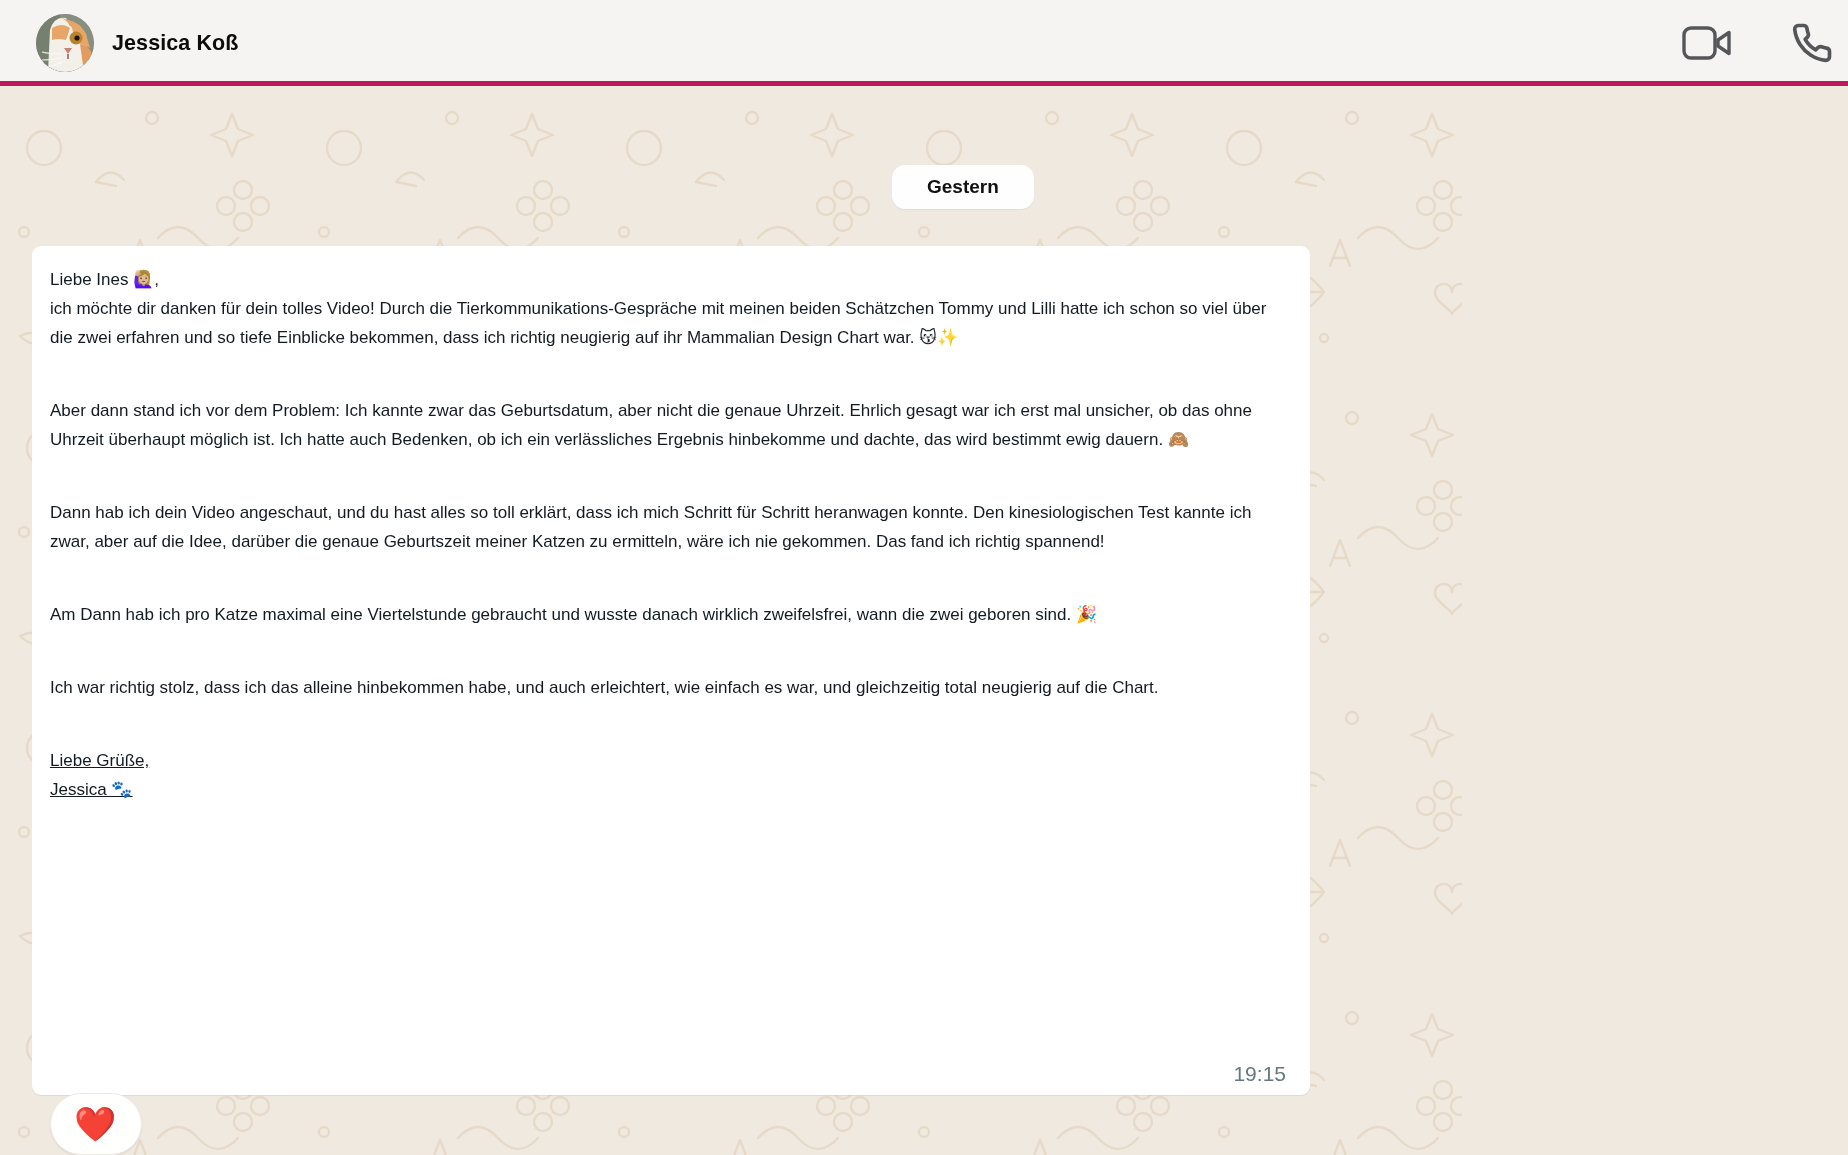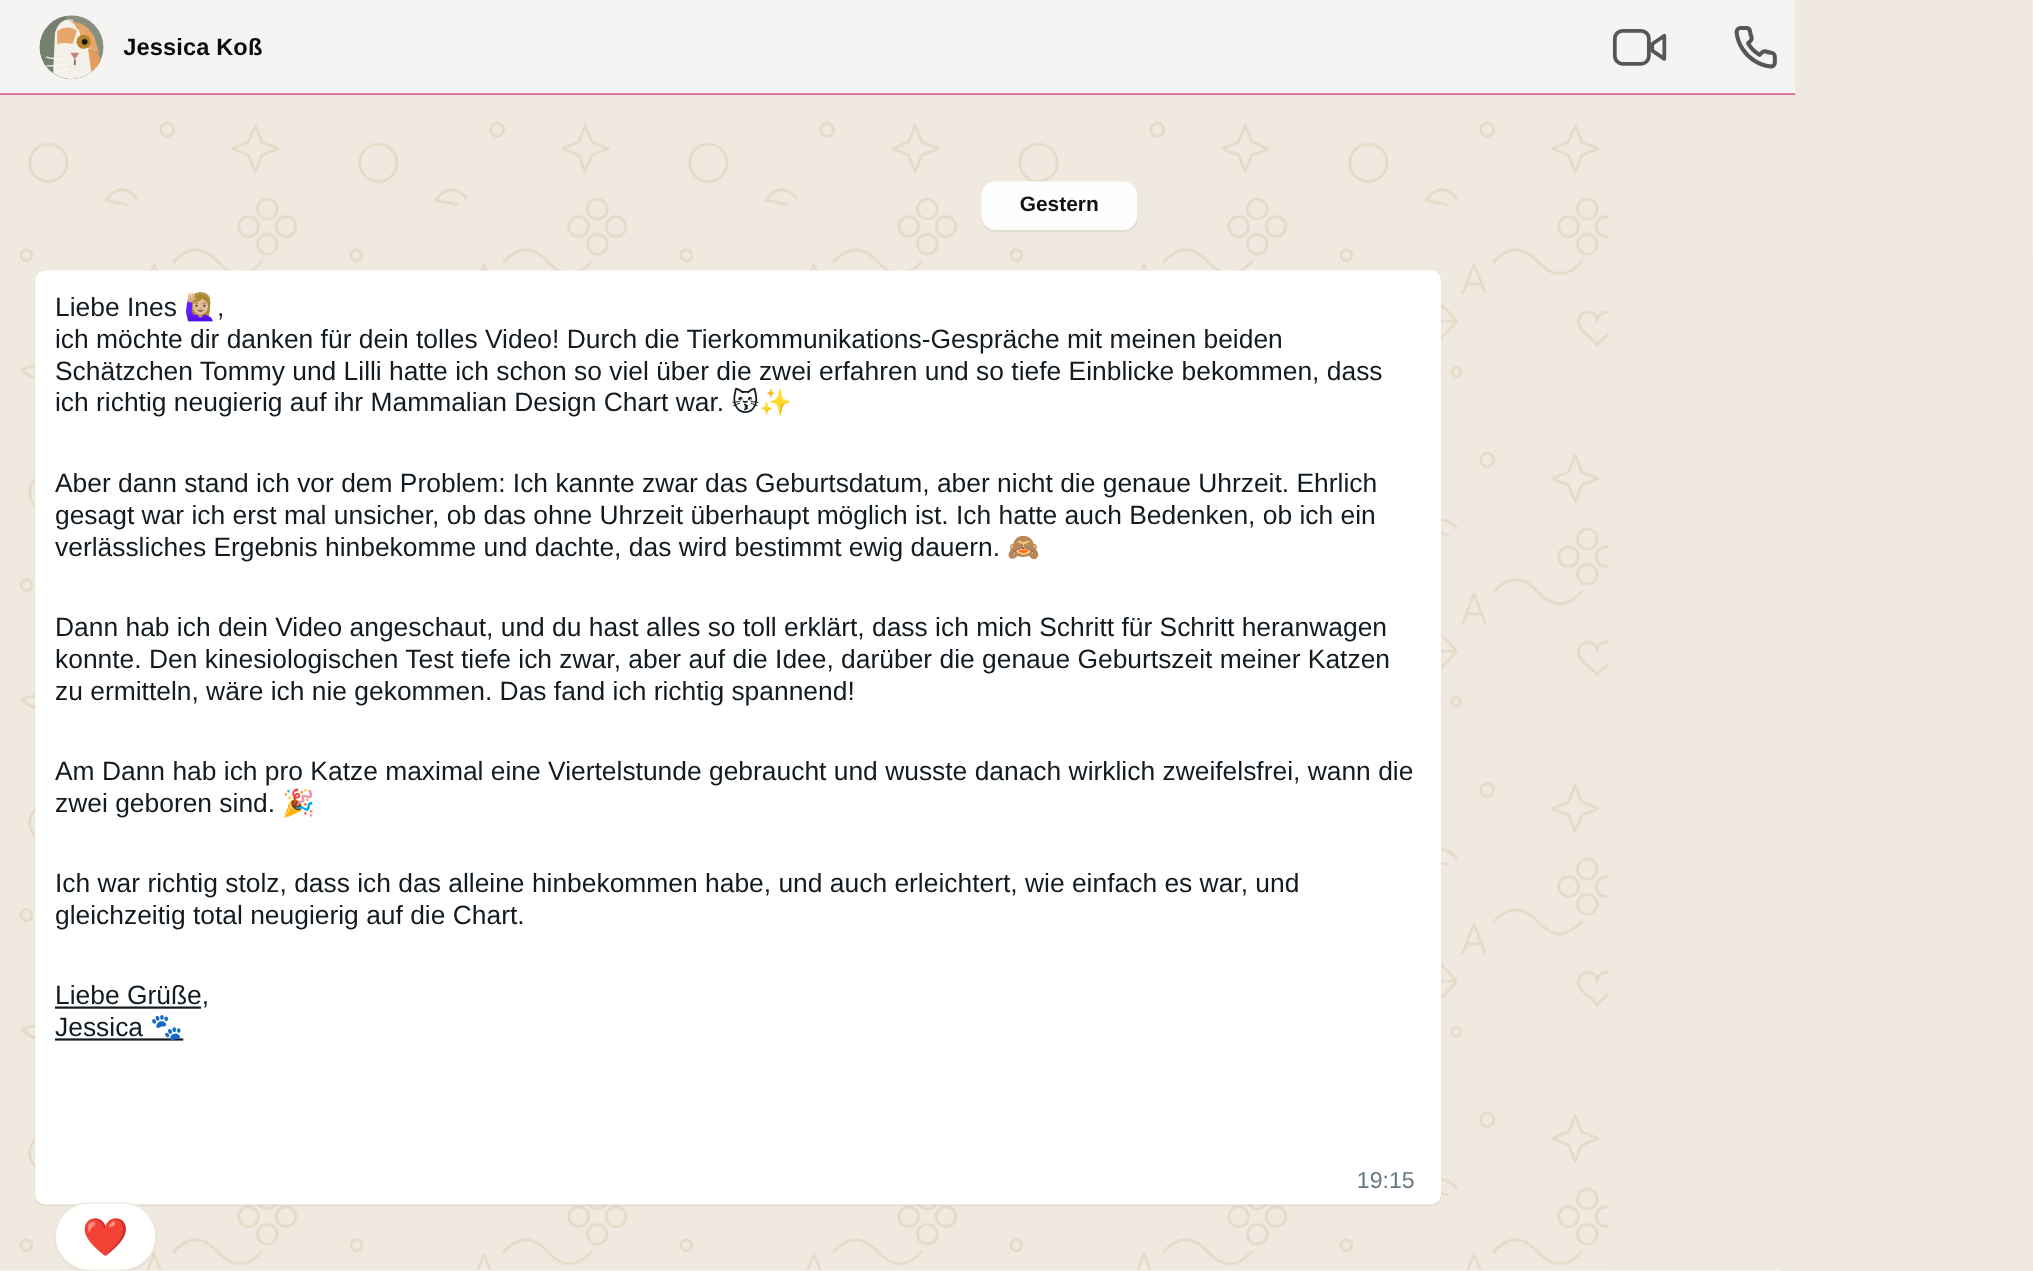--- a/index.html
+++ b/index.html
@@ -1,22 +1,22 @@
 <!DOCTYPE html>
 <html><head>
 <meta charset="utf-8">
 <style>
   * { margin:0; padding:0; box-sizing:border-box; }
   html,body { width:1848px; height:1155px; overflow:hidden; }
   body { font-family:"Liberation Sans","DejaVu Sans",sans-serif; background:#f0e9df; }
 
   
   .chat-header {
-    position:relative; width:1632px; height:86px;
-    background:#f5f4f2; border-bottom:1px solid #be185d;
+    position:relative; width:1848px; height:86px;
+    background:#f5f4f2; border-bottom:5px solid #be185d;
     display:flex; align-items:center; z-index:5;
   }
   .avatar {
     position:absolute; left:36px; top:14px; width:58px; height:58px;
     border-radius:50%; overflow:hidden; cursor:pointer; background:#8a9188;
   }
   .contact-name {
     position:absolute; left:112px; top:0; height:86px;
     display:flex; align-items:center;
     font-size:21.5px; font-weight:700; color:#0c0c0c; letter-spacing:.1px;
@@ -46,21 +46,21 @@
     box-shadow:0 1px 1px rgba(0,0,0,.06);
   }
 
   .message-bubble {
     position:absolute; left:32px; top:160px; width:1278px; min-height:849px;
     background:#ffffff; border-radius:9px; z-index:2;
     padding:19px 22px 16px 18px;
     box-shadow:0 1px 1px rgba(0,0,0,.07);
   }
   .message-bubble p {
-    font-size:24px; line-height:29px; color:#121b21;
+    font-size:17px; line-height:29px; color:#121b21;
     white-space:pre-line; margin:0 0 44px 0;
   }
   .message-bubble p:last-of-type { margin-bottom:0;text-decoration:underline; }
   .msg-time {
     position:absolute; right:24px; bottom:9px;
     font-size:21px; color:#667781;
   }
 
   .reaction-pill {
     position:absolute; left:50px; top:1007px; z-index:3;
@@ -147,21 +147,21 @@
     </defs>
     <rect x="0" y="0" width="1848" height="1069" fill="url(#doodles)"></rect>
   </svg>
 
   <div class="date-pill">Gestern</div>
 
   <div class="message-bubble">
     <p>Liebe Ines 🙋🏼‍♀️,
 ich möchte dir danken für dein tolles Video! Durch die Tierkommunikations-Gespräche mit meinen beiden Schätzchen Tommy und Lilli hatte ich schon so viel über die zwei erfahren und so tiefe Einblicke bekommen, dass ich richtig neugierig auf ihr Mammalian Design Chart war. 😽✨</p>
     <p>Aber dann stand ich vor dem Problem: Ich kannte zwar das Geburtsdatum, aber nicht die genaue Uhrzeit. Ehrlich gesagt war ich erst mal unsicher, ob das ohne Uhrzeit überhaupt möglich ist. Ich hatte auch Bedenken, ob ich ein verlässliches Ergebnis hinbekomme und dachte, das wird bestimmt ewig dauern. 🙈</p>
-    <p>Dann hab ich dein Video angeschaut, und du hast alles so toll erklärt, dass ich mich Schritt für Schritt heranwagen konnte. Den kinesiologischen Test tiefe ich zwar, aber auf die Idee, darüber die genaue Geburtszeit meiner Katzen zu ermitteln, wäre ich nie gekommen. Das fand ich richtig spannend!</p>
+    <p>Dann hab ich dein Video angeschaut, und du hast alles so toll erklärt, dass ich mich Schritt für Schritt heranwagen konnte. Den kinesiologischen Test kannte ich zwar, aber auf die Idee, darüber die genaue Geburtszeit meiner Katzen zu ermitteln, wäre ich nie gekommen. Das fand ich richtig spannend!</p>
     <p>Am Dann hab ich pro Katze maximal eine Viertelstunde gebraucht und wusste danach wirklich zweifelsfrei, wann die zwei geboren sind. 🎉</p>
     <p>Ich war richtig stolz, dass ich das alleine hinbekommen habe, und auch erleichtert, wie einfach es war, und gleichzeitig total neugierig auf die Chart.</p>
     <p>Liebe Grüße,
 Jessica 🐾</p>
     <span class="msg-time">19:15</span>
   </div>
 
   <div class="reaction-pill">
     <span>❤️</span>
   </div>

